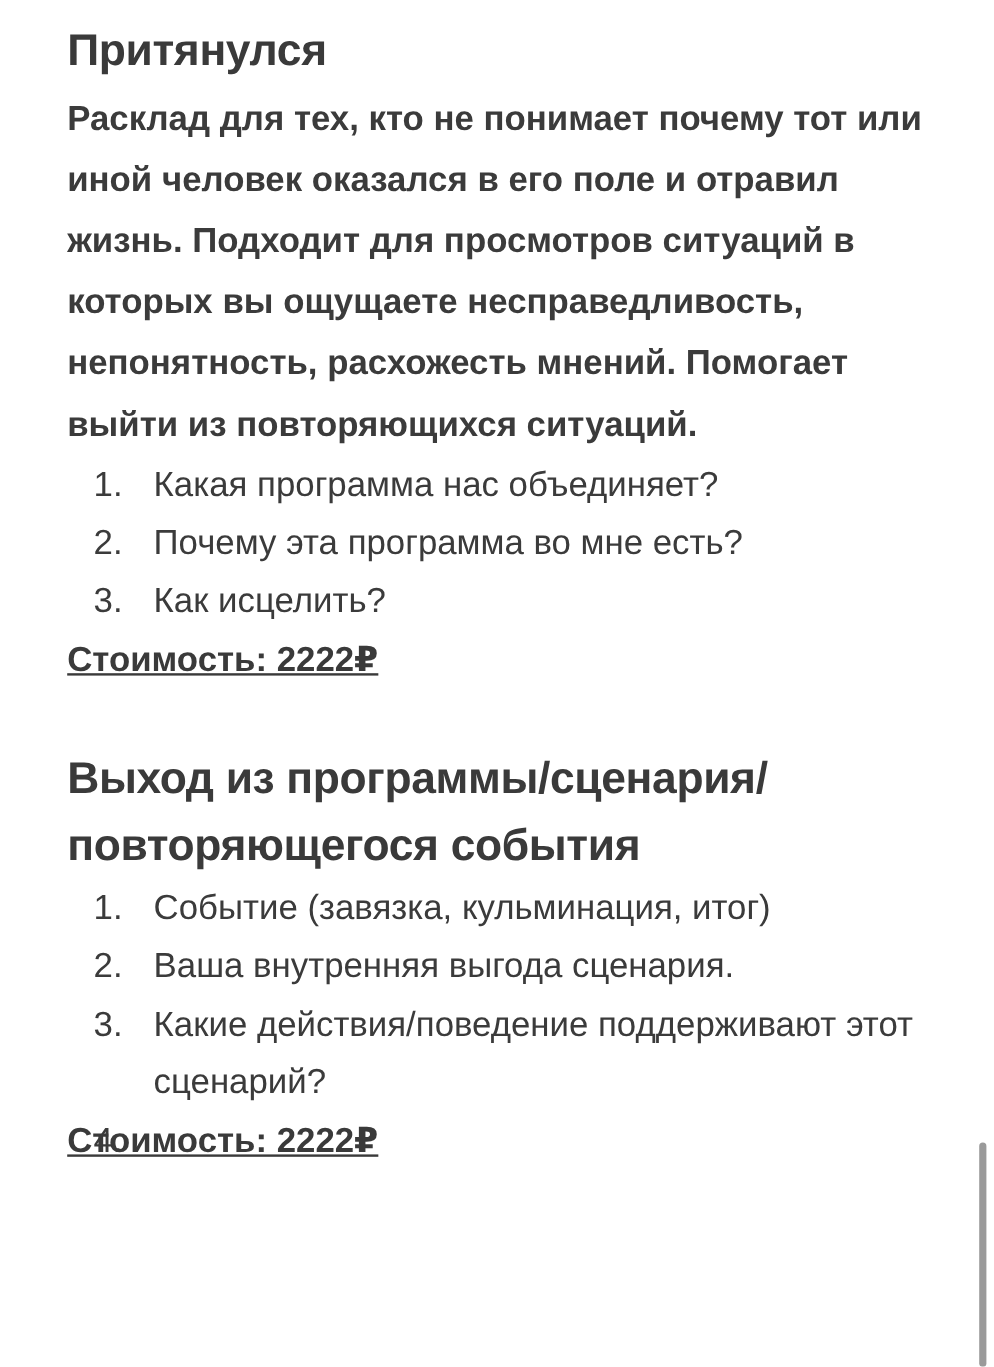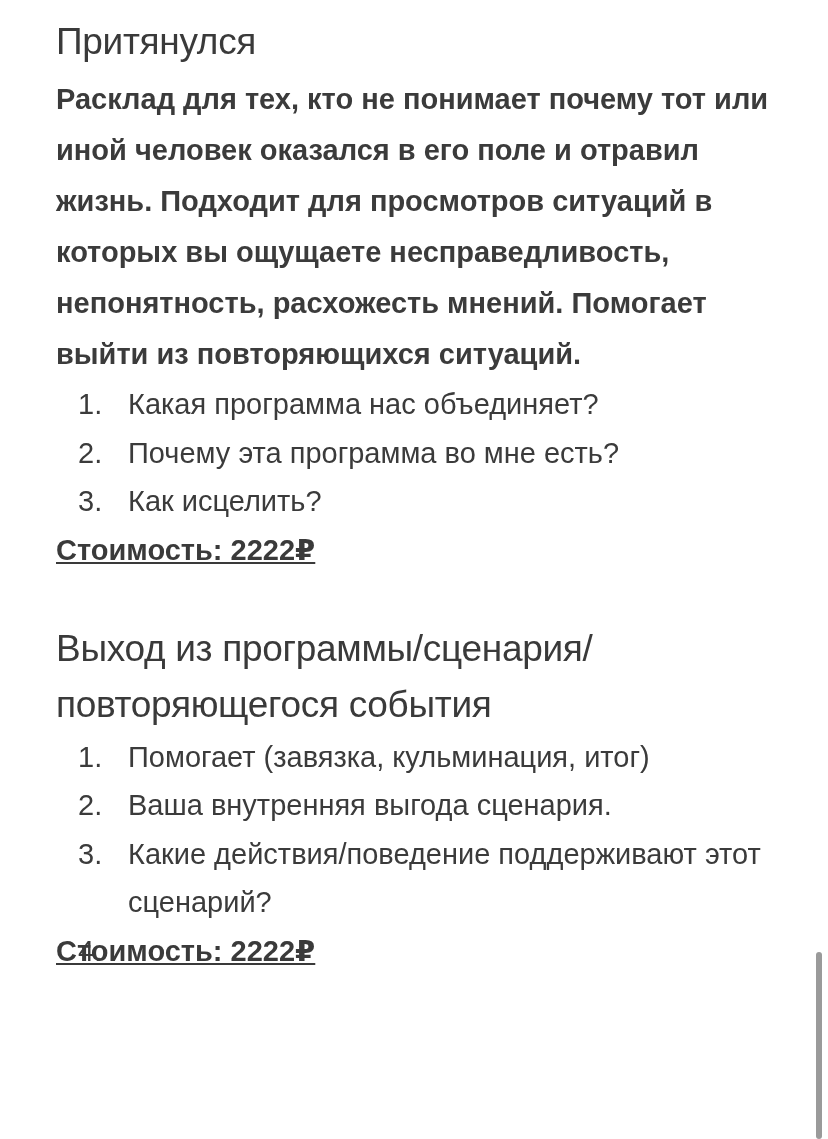--- a/index.html
+++ b/index.html
@@ -15,21 +15,21 @@
       font-family: "Liberation Sans", "DejaVu Sans", sans-serif;
       color: #3b3b3b;
     }
     .content {
       position: absolute;
       left: 56px;
       top: 14px;
       width: 740px;
     }
     .section-title {
-      font-weight: normal;
+      font-weight: bold;
       font-size: 37px;
       line-height: 56px;
       margin: 0;
       color: #3a3a3a;
       letter-spacing: -0.3px;
     }
     .section-desc {
       font-size: 29px;
       line-height: 51px;
       margin: 4px 0 0 0;
@@ -97,21 +97,21 @@
       </li>
     </ol>
     <p class="price">Стоимость: 2222₽</p>
   </div>
 
   <div class="section section-2">
     <h2 class="section-title">Выход из программы/сценария/ повторяющегося события</h2>
     <ol class="steps">
       <li>
         <span class="num">1.</span>
-        <span>Помогает (завязка, кульминация, итог)</span>
+        <span>Событие (завязка, кульминация, итог)</span>
       </li>
       <li>
         <span class="num">2.</span>
         <span>Ваша внутренняя выгода сценария.</span>
       </li>
       <li>
         <span class="num">3.</span>
         <span>Какие действия/поведение поддерживают этот сценарий?</span>
       </li>
       <li>

